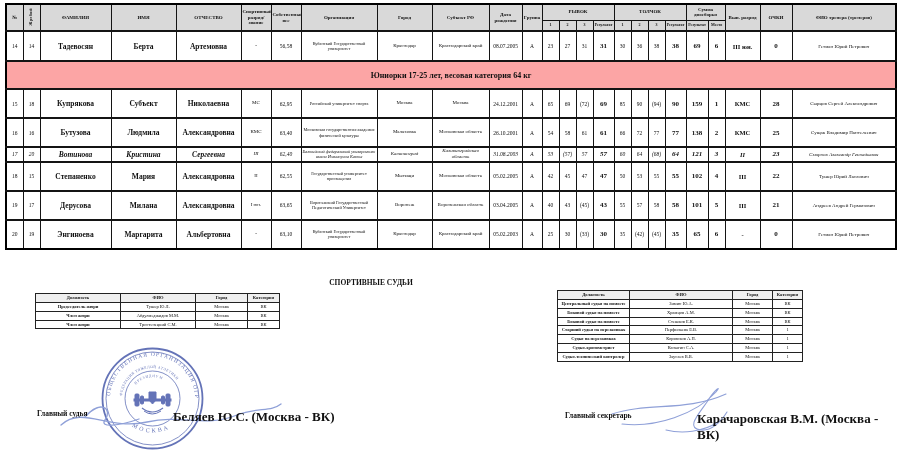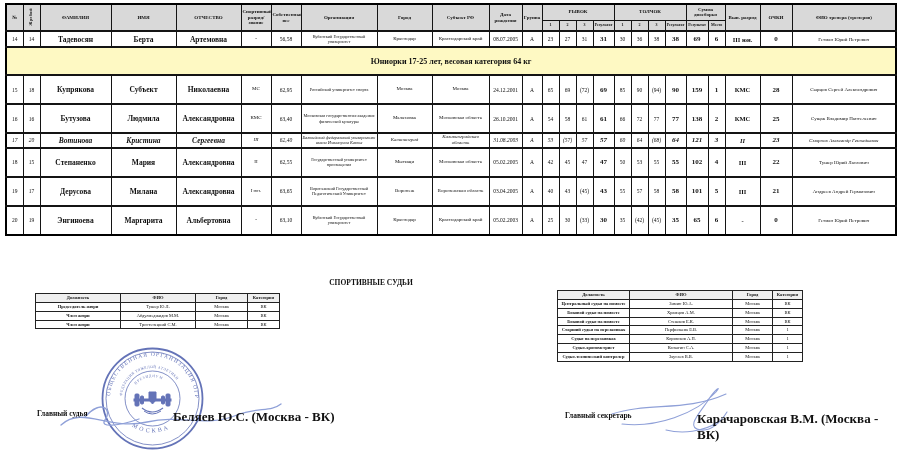--- a/index.html
+++ b/index.html
@@ -18,21 +18,21 @@
   #results th.rot span{display:inline-block;writing-mode:vertical-rl;transform:rotate(180deg);
            font-size:4.2px;letter-spacing:.4px}
   td.small{font-size:5.5px}
   td.name{font-size:7.5px;font-weight:bold}
   td.org{font-size:4.3px;line-height:1.25}
   td.rank{font-size:5px;line-height:1.25}
   td.att{font-size:5.5px}
   td.res{font-size:7px;font-weight:bold}
   td.newrank{font-size:6.5px;font-weight:bold}
   td.coach{font-size:5px}
-  td.secrow{font-weight:bold;font-size:8px;background:#fef9c3}
+  td.secrow{font-weight:bold;font-size:8px;background:#fca5a5}
 
   
   #judges-title{position:absolute;top:278px;left:0;width:742px;text-align:center;
            font-size:7.5px;font-weight:bold}
   table.jt{position:absolute;border-collapse:collapse;table-layout:fixed;background:#fff}
   table.jt th,table.jt td{border:1px solid #222;font-size:4.5px;line-height:1.3;
            text-align:center;vertical-align:middle;padding:1px 1px}
   table.jt th{font-weight:bold;background:#efefef}
   table.jt td.pos{font-weight:bold}
   #judges-left{left:35px;top:293px;width:244px}
@@ -109,21 +109,21 @@
         <th>Результат</th>
         <th>1</th>
         <th>2</th>
         <th>3</th>
         <th>Результат</th>
         <th>Результат</th>
         <th>Место</th>
       </tr>
     </thead>
     <tbody>
-      <tr style="height: 16px;">
+      <tr style="height: 30px;">
         <td class="small">14</td>
         <td class="small">14</td>
         <td class="name">Тадевосян</td>
         <td class="name">Берта</td>
         <td class="name">Артемовна</td>
         <td class="rank">-</td>
         <td class="small">56,58</td>
         <td class="org">Кубанский Государственный университет</td>
         <td class="rank">Краснодар</td>
         <td class="rank">Краснодарский край</td>

